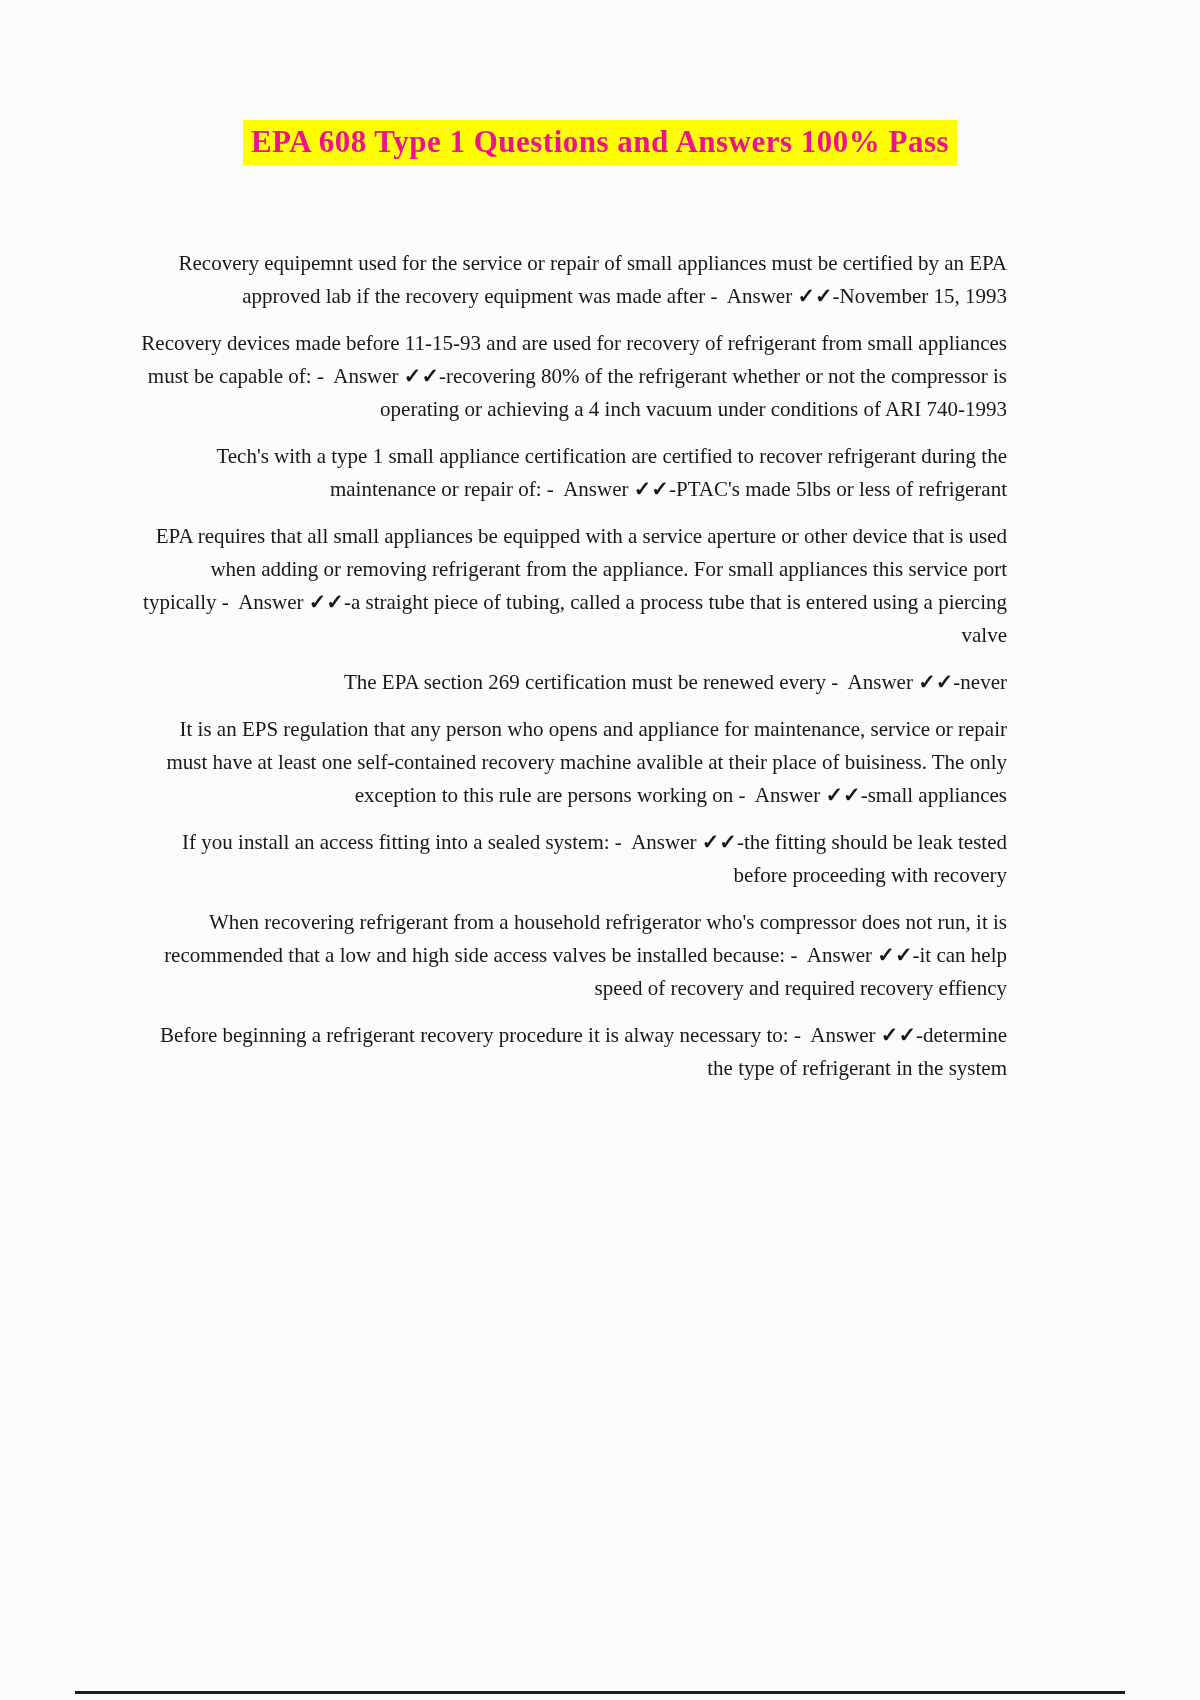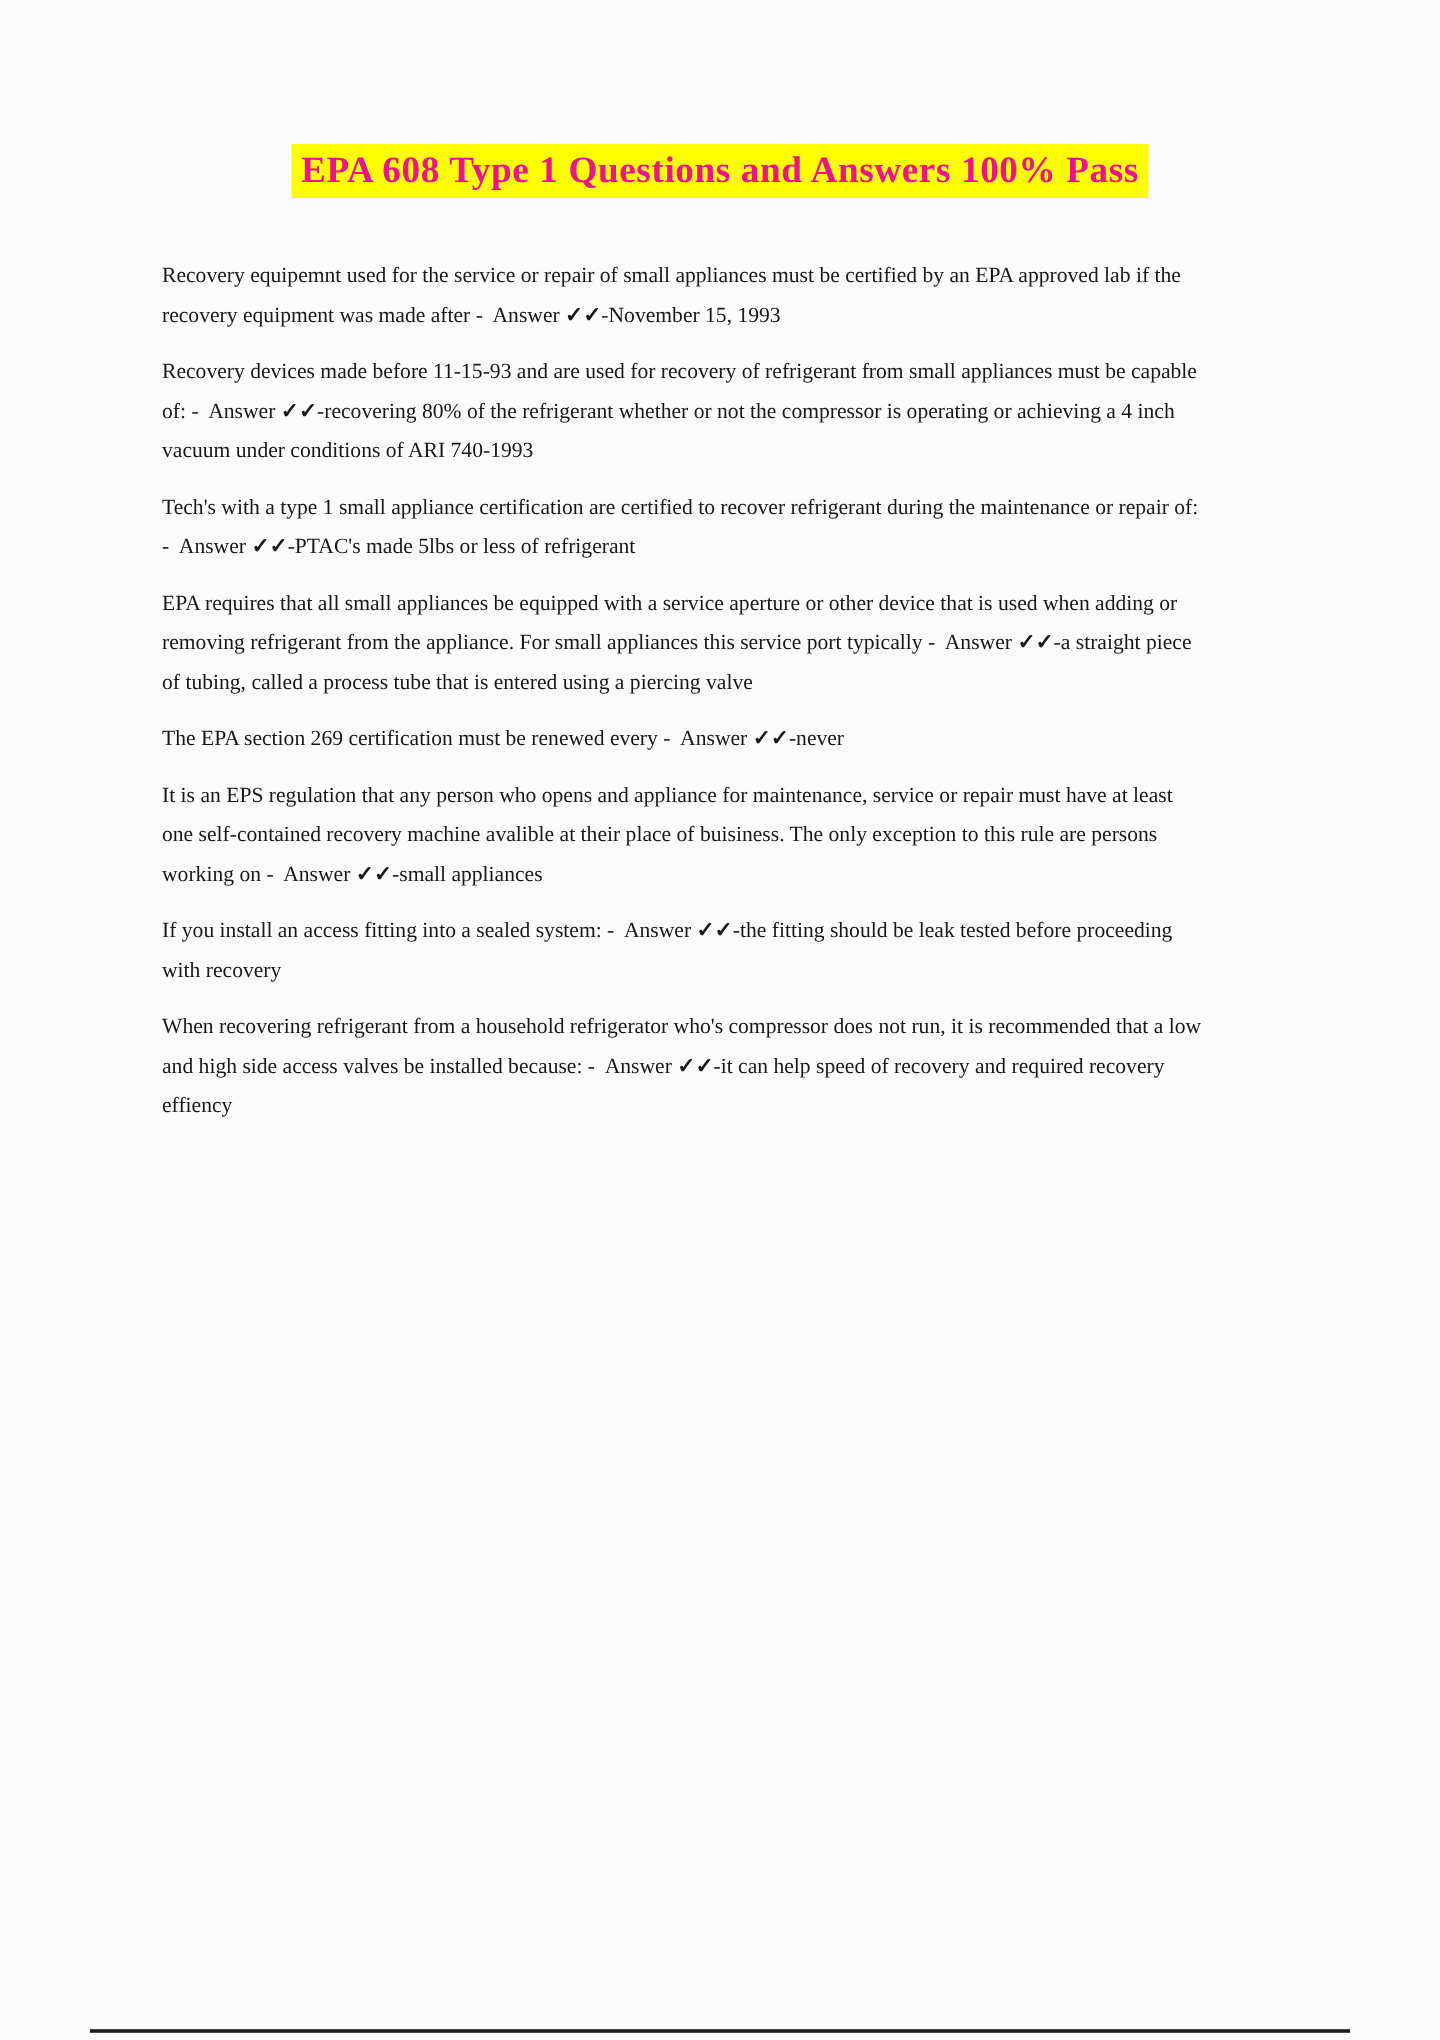--- a/index.html
+++ b/index.html
@@ -17,37 +17,38 @@
   }
   .page {
     position: relative;
     width: 1200px;
     height: 1700px;
     box-sizing: border-box;
     padding: 120px 135px 0 135px;
   }
   .title-wrap {
     text-align: center;
-    margin: 0 0 48px 0;
+    margin: 0 0 82px 0;
   }
   .title-hl {
     display: inline-block;
     font-size: 31px;
     font-weight: 700;
     letter-spacing: 0.5px;
     padding: 3px 8px;
     line-height: 1.25;
   }
   .qa-list {
     max-width: 872px;
   }
   p.qa {
-    font-size: 18px;
+    font-size: 21px;
     line-height: 33px;
     margin: 0 0 14px 0;
+    text-align: right;
   }
   p.qa span {
     white-space: pre-wrap;
   }
   .checks {
     font-weight: 700;
   }
   .bottom-rule {
     position: absolute;
     left: 75px;
@@ -80,16 +81,17 @@
   <p class="qa"><span>The EPA section 269 certification must be renewed every</span><span> -  </span><span>Answer </span><span class="checks">✓✓</span><span>-</span><span>never</span></p>
 
   <p class="qa"><span>It is an EPS regulation that any person who opens and appliance for maintenance, service or repair must have at least one self-contained recovery machine avalible at their place of buisiness. The only exception to this rule are persons working on</span><span> -  </span><span>Answer </span><span class="checks">✓✓</span><span>-</span><span>small appliances</span></p>
 
 
 
   <p class="qa"><span>If you install an access fitting into a sealed system:</span><span> -  </span><span>Answer </span><span class="checks">✓✓</span><span>-</span><span>the fitting should be leak tested before proceeding with recovery</span></p>
 
   <p class="qa"><span>When recovering refrigerant from a household refrigerator who's compressor does not run, it is recommended that a low and high side access valves be installed because:</span><span> -  </span><span>Answer </span><span class="checks">✓✓</span><span>-</span><span>it can help speed of recovery and required recovery effiency</span></p>
 
+  <p class="qa"><span>Before beginning a refrigerant recovery procedure it is alway necessary to:</span><span> -  </span><span>Answer </span><span class="checks">✓✓</span><span>-</span><span>determine the type of refrigerant in the system</span></p>
 </section>
 
   <div class="bottom-rule"></div>
 </main>
 
 </body></html>

